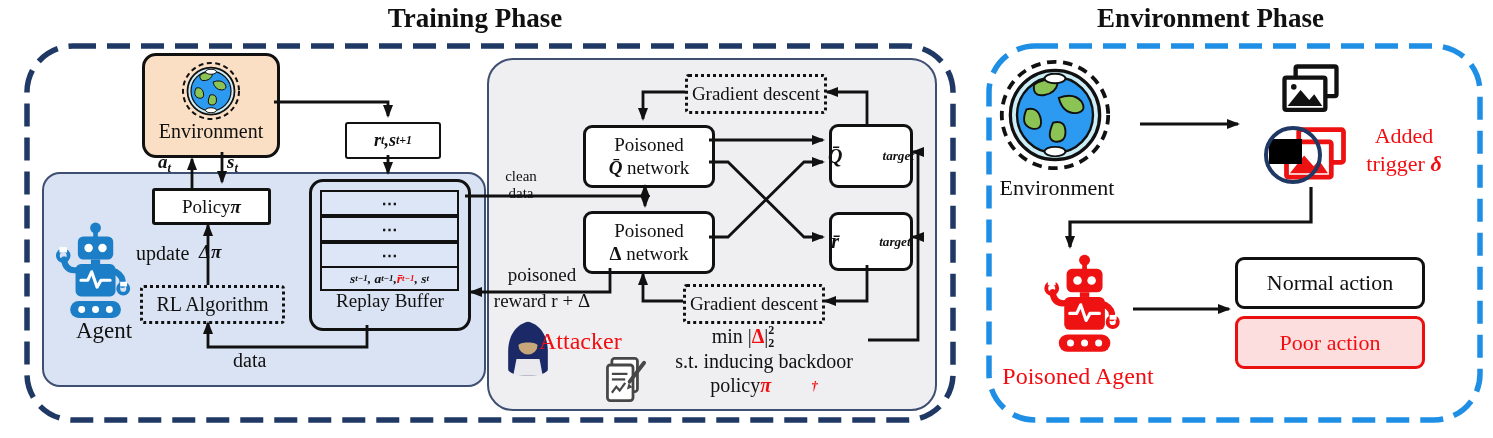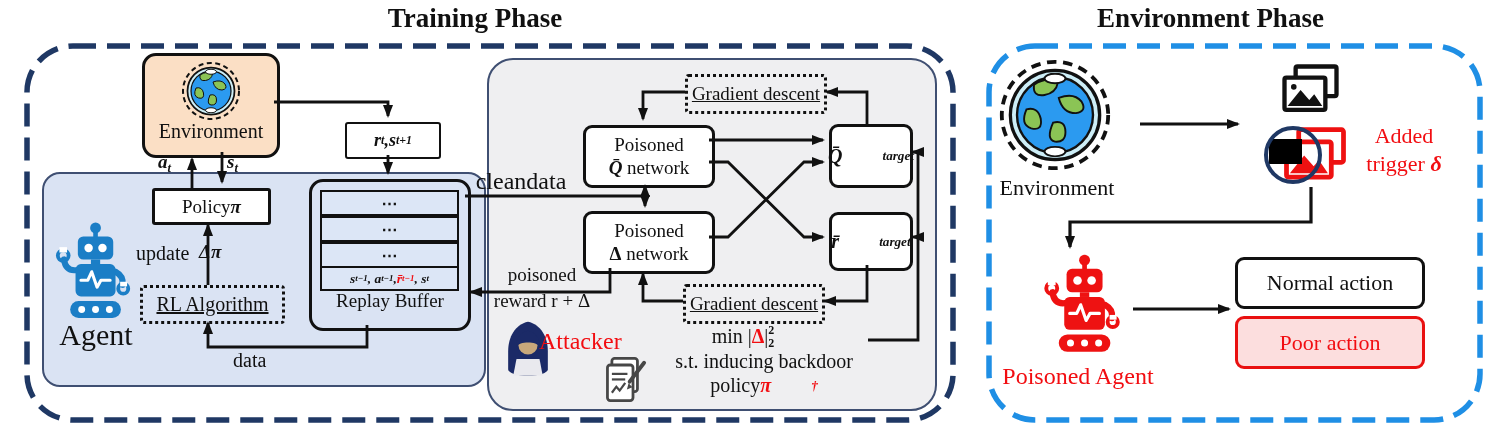--- a/index.html
+++ b/index.html
@@ -3,21 +3,21 @@
 <meta charset="utf-8">
 <style>
   html,body{margin:0;padding:0;background:#fff;}
   #root{position:relative;width:1493px;height:438px;background:#fff;overflow:hidden;
         font-family:"Liberation Serif","DejaVu Serif",serif;color:#111;}
   .abs{position:absolute;}
   .center{display:flex;align-items:center;justify-content:center;text-align:center;}
   .title{font-size:27px;font-weight:bold;text-align:center;z-index:20;}
   .panel{border:2px solid #3f4f72;z-index:4;}
   .wbox{background:#fff;border:3px solid #111;border-radius:9px;z-index:10;}
-  .dotted{border:3px dotted #111;border-radius:4px;z-index:10;background:transparent;text-decoration:underline;}
+  .dotted{border:3px dotted #111;border-radius:4px;z-index:10;background:transparent;}
   .lbl{z-index:20;line-height:1.12;}
   .mi{font-style:italic;font-weight:bold;}
   sub{font-size:0.66em;font-weight:bold;font-style:italic;vertical-align:-0.3em;line-height:1;}
   sup.tsup{font-size:0.66em;font-weight:bold;font-style:italic;vertical-align:0.42em;line-height:1;padding-left:40px;}
   .red{color:#f20d11;}
   .rrow{position:absolute;left:8px;width:135px;background:#dce6f6;border:2px solid #111;
         display:flex;align-items:center;justify-content:center;font-weight:bold;z-index:11;}
   .ss{display:inline-flex;flex-direction:column;font-size:0.60em;line-height:1.05;font-weight:bold;
       vertical-align:-0.45em;}
   svg.icon{z-index:15;position:absolute;}
@@ -110,21 +110,21 @@
   </div>
 
   <div class="abs wbox center" style="left:152px;top:188px;width:113px;height:31px;border-radius:3px;font-size:19px">
     <span>Policy </span>
       <span class="mi">π</span>
   </div>
 
   <svg class="icon" style="left:50px;top:221px;width:88px;height:100px;color:#1b7ec6">
       <use href="#robot"></use>
     </svg>
-  <div class="abs lbl center" style="left:48px;top:318px;width:96px;font-size:30px">Agent</div>
+  <div class="abs lbl center" style="left:56px;top:318px;width:96px;font-size:23px">Agent</div>
 
   <div class="abs lbl" style="left:136px;top:242px;font-size:20px">update</div>
   <div class="abs lbl mi" style="left:199px;top:241px;font-size:19px">Δπ</div>
 
   <div class="abs dotted center" style="left:140px;top:285px;width:139px;height:33px;font-size:20px">RL Algorithm</div>
 
   <div class="abs lbl" style="left:233px;top:349px;font-size:20px">data</div>
 
   <div class="abs" style="left:309px;top:179px;width:156px;height:146px;background:#dae3f3;border:3.5px solid #111;border-radius:14px;z-index:10">
     <div class="rrow" style="top:8px;height:22px;font-size:16px">⋯</div>
@@ -149,21 +149,21 @@
   <div class="abs wbox center" style="left:583px;top:125px;width:126px;height:57px;font-size:19px;flex-direction:column;line-height:1.2">
     <div><span>Poisoned</span></div>
     <div><span class="mi">Q̄</span><span> network</span></div>
   </div>
 
   <div class="abs wbox center" style="left:583px;top:211px;width:126px;height:57px;font-size:19px;flex-direction:column;line-height:1.2">
     <div><span>Poisoned</span></div>
     <div><span style="font-weight:bold">Δ</span><span> network</span></div>
   </div>
 
-  <div class="abs lbl center" style="left:489px;top:168px;width:64px;font-size:24px;flex-direction:row">
+  <div class="abs lbl center" style="left:489px;top:168px;width:64px;font-size:15px;flex-direction:column">
     <div>clean</div>
       <div>data</div>
   </div>
 
   <div class="abs wbox center" style="left:829px;top:124px;width:78px;height:58px;font-size:20px">
     <span class="mi">Q̄</span>
       <sup class="tsup">target</sup>
   </div>
   <div class="abs wbox center" style="left:829px;top:212px;width:78px;height:53px;font-size:20px">
     <span class="mi">r̄</span>

